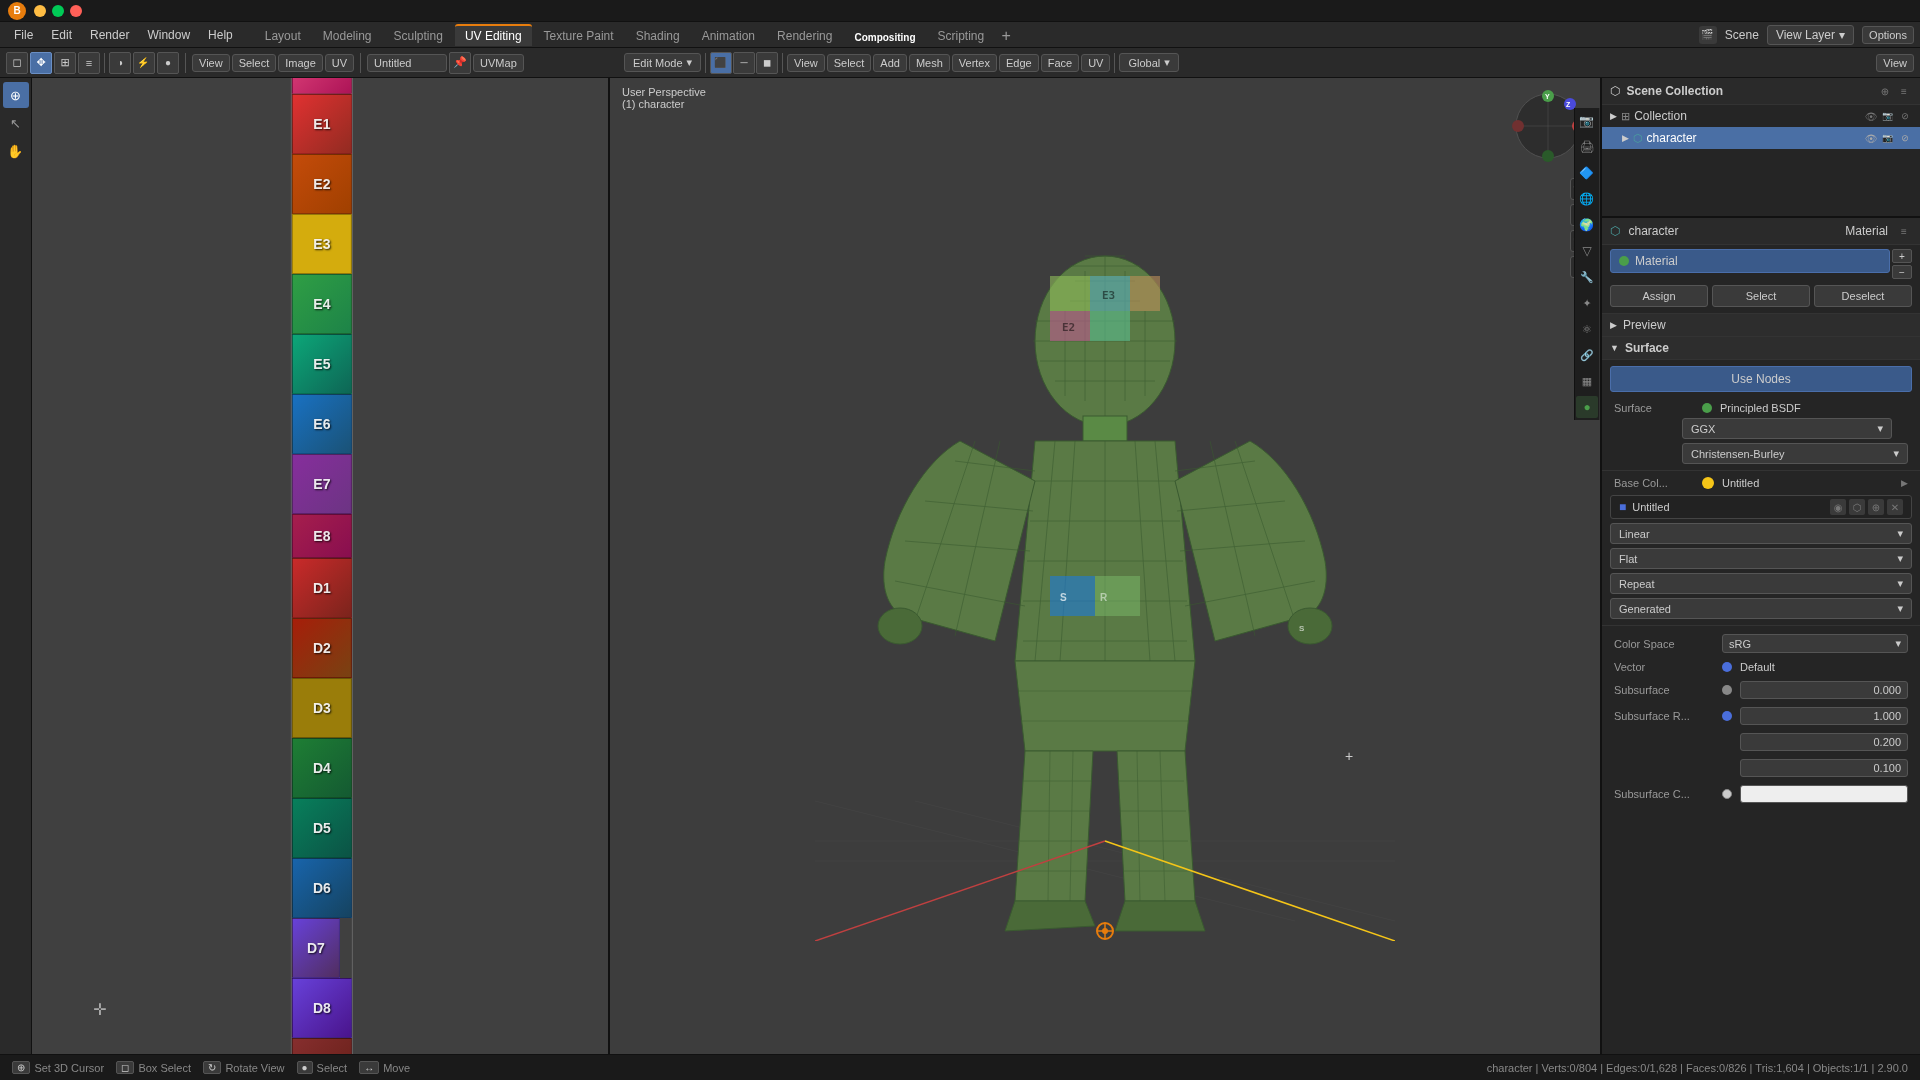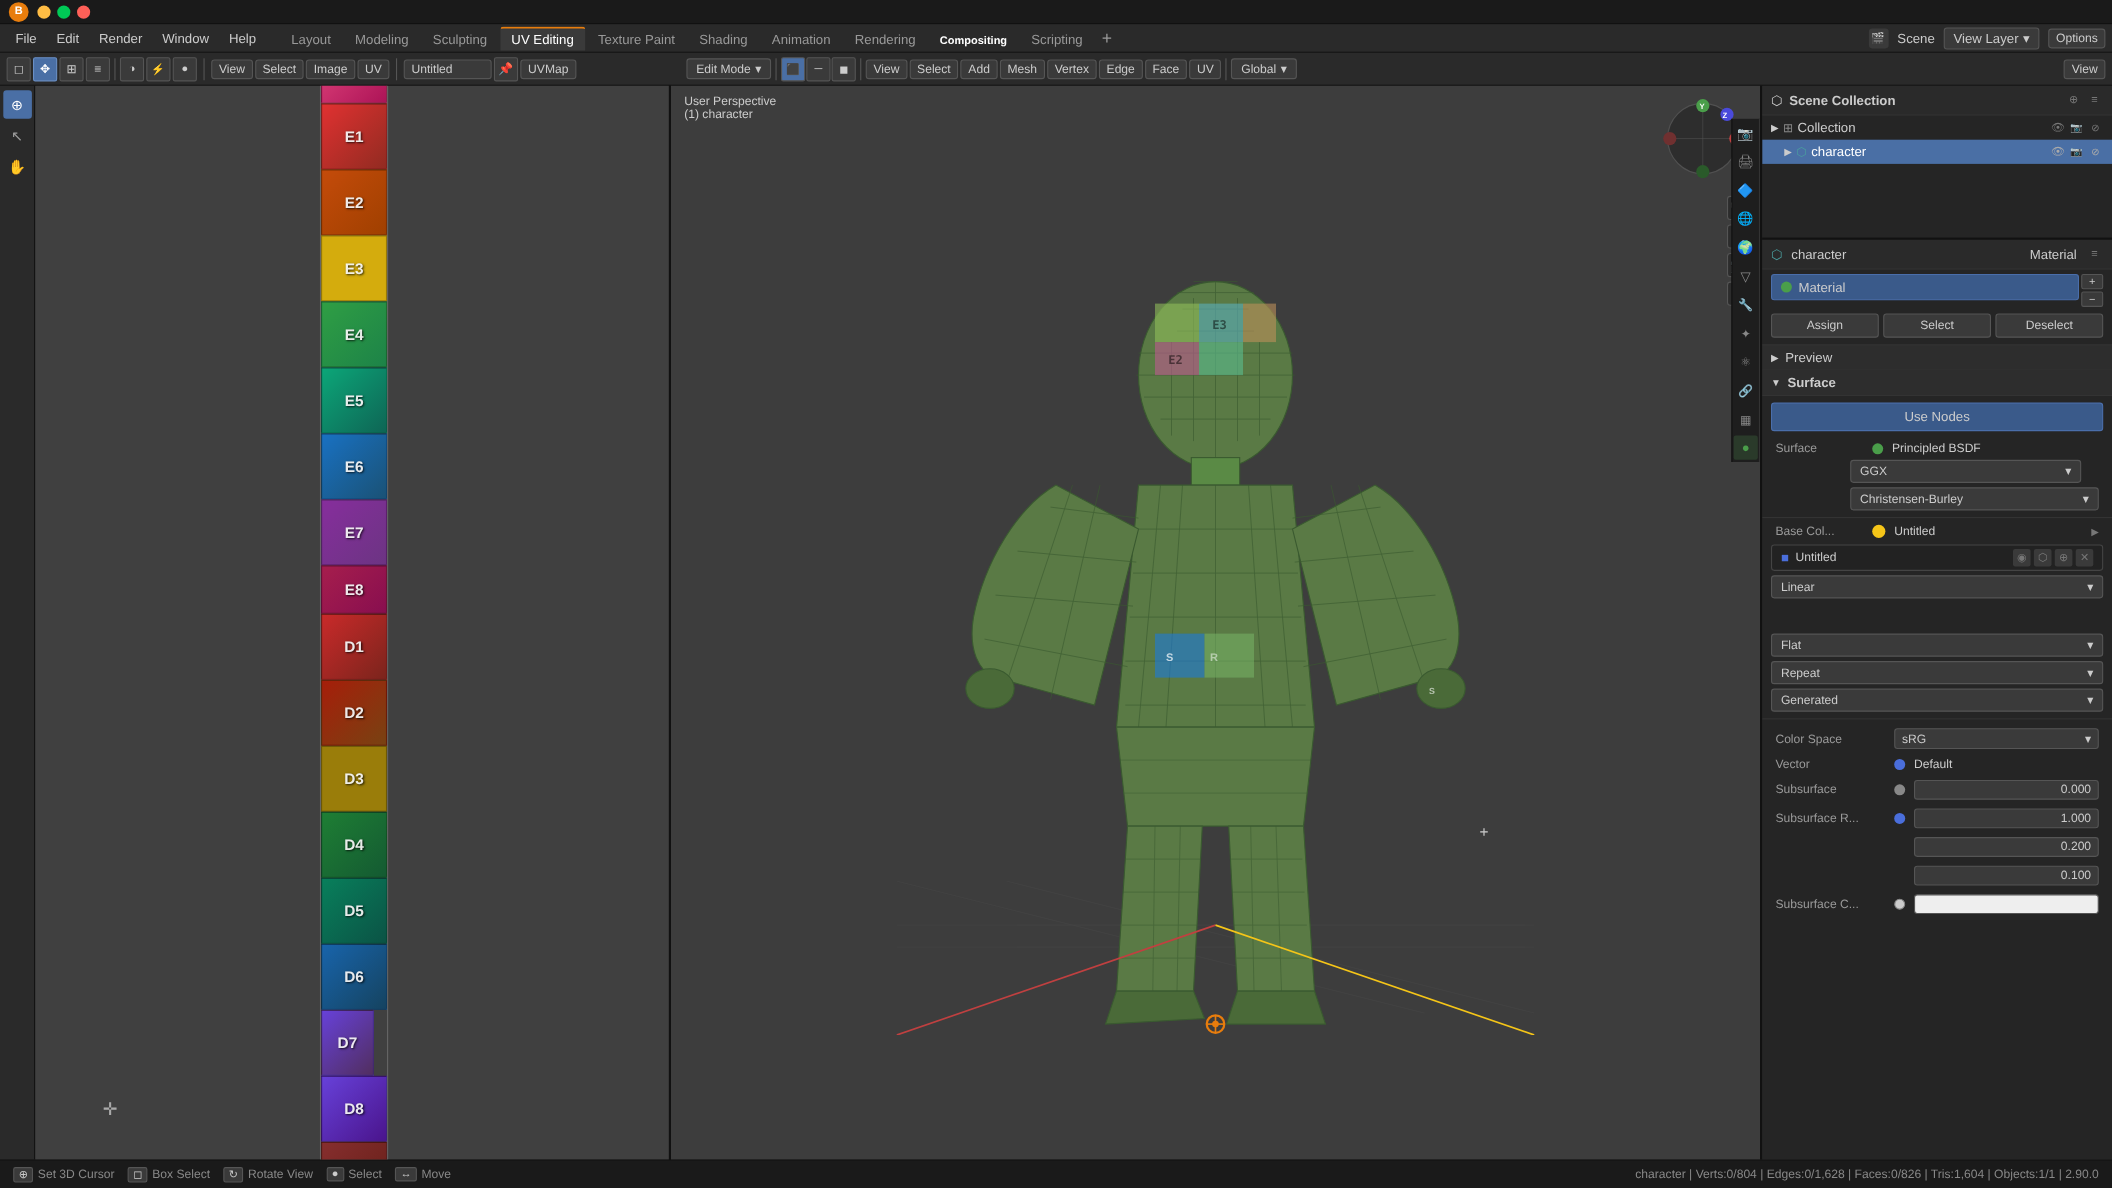--- a/index.html
+++ b/index.html
@@ -462,21 +462,21 @@
         </div>
       </div>
 
       <div style="padding:2px 8px;">
         <div style="background:#3a3a3a;border:1px solid #555;border-radius:3px;padding:3px 8px;color:#ccc;font-size:11px;cursor:pointer;display:flex;align-items:center;justify-content:space-between;">
           <span>Linear</span>
           <span>▾</span>
         </div>
       </div>
 
-      <div style="padding:2px 8px;margin-top:28px;">
+      <div style="padding:2px 8px;">
         <div style="background:#3a3a3a;border:1px solid #555;border-radius:3px;padding:3px 8px;color:#ccc;font-size:11px;cursor:pointer;display:flex;align-items:center;justify-content:space-between;">
           <span>Flat</span>
           <span>▾</span>
         </div>
       </div>
 
       <div style="padding:2px 8px;">
         <div style="background:#3a3a3a;border:1px solid #555;border-radius:3px;padding:3px 8px;color:#ccc;font-size:11px;cursor:pointer;display:flex;align-items:center;justify-content:space-between;">
           <span>Repeat</span>
           <span>▾</span>

